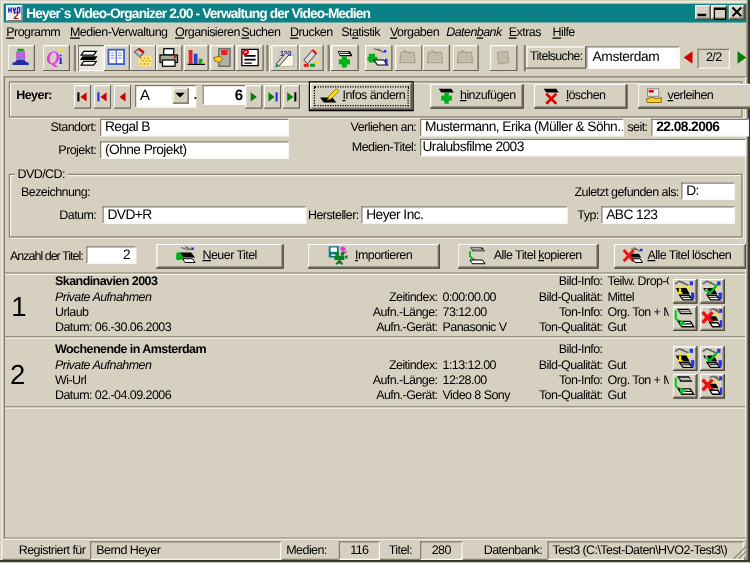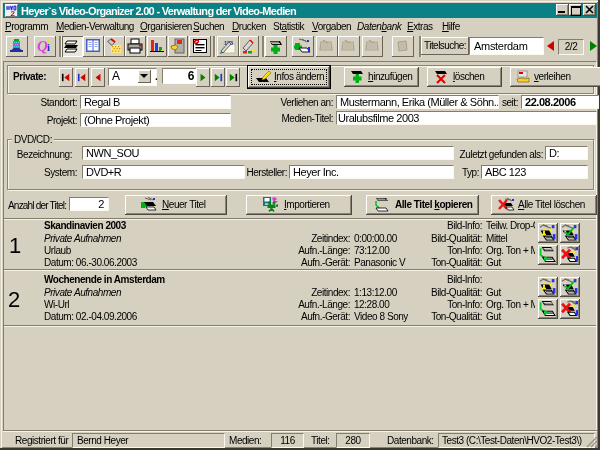--- a/index.html
+++ b/index.html
@@ -256,21 +256,21 @@
       </svg>
     <div class="sf" style="left:558px;top:39px;width:24px;height:13px;text-align:center;padding-top:1px;">2/2</div>
     <svg width="10" height="10" viewBox="0 0 10 10" style="left:588px;top:41px;">
         <path d="M2 0 L9 5 L2 10 Z" fill="#008000"></path>
       </svg>
   </div>
 
   <div class="abs" style="left:3px;top:61px;width:594px;height:370px;border:1px solid;border-color:#837d6e #f6f2e6 #f6f2e6 #837d6e;box-sizing:border-box;"></div>
 
   <div class="grp" style="left:7px;top:65px;width:585px;height:27px;"></div>
-  <div class="lbl" style="left:13px;top:71px;font-weight:bold;">Private:</div>
+  <div class="lbl" style="left:13px;top:71px;font-weight:bold;">Heyer:</div>
   <div id="mediumrow">
     <div class="tbtn" style="left:59px;top:68px;width:14px;height:19px;">
       <svg width="10" height="9" viewBox="0 0 12 11" style="left:2px;top:5px;">
           <rect x="1" y="1" width="2" height="9" fill="#000"></rect>
           <path d="M10 1 L4 5.5 L10 10 Z" fill="#d00000"></path>
         </svg>
     </div>
     <div class="tbtn" style="left:75px;top:68px;width:14px;height:19px;">
       <svg width="10" height="9" viewBox="0 0 12 11" style="left:2px;top:5px;">
           <rect x="1" y="1" width="2" height="9" fill="#2030e0"></rect>
@@ -349,24 +349,23 @@
   <div class="lbl r" style="left:233px;top:97px;width:100px;">Verliehen an:</div>
   <div class="tf" style="left:336px;top:95px;width:158px;height:12px;padding-left:3px;">Mustermann, Erika (Müller &amp; Söhn...</div>
   <div class="lbl r" style="left:478px;top:97px;width:40px;">seit:</div>
   <div class="tf" style="left:521px;top:95px;width:73px;height:12px;padding-left:3px;font-weight:bold;">22.08.2006</div>
   <div class="lbl r" style="left:233px;top:113px;width:100px;">Medien-Titel:</div>
   <div class="tf" style="left:336px;top:111px;width:258px;height:12px;padding-left:1px;">Uralubsfilme 2003</div>
 
   <div class="grp" style="left:7px;top:139px;width:585px;height:49px;"></div>
   <div class="lbl" style="left:12px;top:134px;background:#d6d0c0;padding:0 2px;">DVD/CD:</div>
   <div class="lbl r" style="left:0;top:149px;width:72px;">Bezeichnung:</div>
-  <div class="tf" style="left:82px;top:146px;width:367px;height:12px;padding-left:3px;">NWN_SOU</div>
   <div class="lbl r" style="left:443px;top:149px;width:100px;">Zuletzt gefunden als:</div>
   <div class="tf" style="left:545px;top:146px;width:38px;height:12px;padding-left:3px;">D:</div>
-  <div class="lbl r" style="left:0;top:167px;width:77px;">System:</div>
+  <div class="lbl r" style="left:0;top:167px;width:77px;">Datum:</div>
   <div class="tf" style="left:82px;top:165px;width:158px;height:12px;padding-left:3px;">DVD+R</div>
   <div class="lbl r" style="left:188px;top:167px;width:99px;">Hersteller:</div>
   <div class="tf" style="left:289px;top:165px;width:160px;height:12px;padding-left:3px;">Heyer Inc.</div>
   <div class="lbl r" style="left:423px;top:167px;width:56px;">Typ:</div>
   <div class="tf" style="left:481px;top:165px;width:102px;height:12px;padding-left:3px;">ABC 123</div>
 
   <div class="lbl" style="left:8px;top:200px;letter-spacing:-0.8px;">Anzahl der Titel:</div>
   <div class="tf r" style="left:69px;top:197px;width:34px;height:12px;padding-right:4px;">2</div>
   <div id="midbuttons">
     <div class="btn" style="left:125px;top:195px;width:102px;height:20px;">
@@ -396,21 +395,21 @@
       <div class="abs" style="left:38px;top:4px;"><u>I</u>mportieren</div>
     </div>
     <div class="btn" style="left:366px;top:195px;width:113px;height:20px;">
       <svg width="16" height="16" viewBox="0 0 16 16" style="left:8px;top:2px;">
         <path d="M2 1 L12 1 L14 4 L4 4 Z" fill="#000"></path>
         <path d="M3 2 L11 2 M4 3 L13 3" stroke="#fff" stroke-width="0.7"></path>
         <path d="M2 4 L2 8 L6 12" fill="none" stroke="#00c020" stroke-width="1.5"></path>
         <path d="M4 10 L8 12 L4 14 Z" fill="#00c020"></path>
         <path d="M2 11 L12 11 L14 14 L4 14 Z" fill="#fff" stroke="#000" stroke-width="0.8"></path>
       </svg>
-      <div class="abs" style="left:29px;top:4px;font-weight:bold;">Alle Titel <u>k</u>opieren</div>
+      <div class="abs" style="left:29px;top:4px;">Alle Titel <u>k</u>opieren</div>
     </div>
     <div class="btn" style="left:491px;top:195px;width:106px;height:20px;">
       <svg width="17" height="16" viewBox="0 0 17 16" style="left:7px;top:2px;">
         <path d="M7 2 L13 3 M9 1 L14 4" stroke="#606060" stroke-width="1"></path>
         <rect x="14" y="2" width="2" height="2" fill="#2030e0"></rect>
         <path d="M5 6 L13 6 L15 9 L7 9 Z" fill="#000"></path>
         <path d="M1 3 L9 12 M9 3 L1 12" stroke="#e81818" stroke-width="2.4"></path>
         <path d="M8 10 L14 10 L16 13 L10 13 Z" fill="#fff" stroke="#000" stroke-width="0.8"></path>
       </svg>
       <div class="abs" style="left:27px;top:4px;"><u>A</u>lle Titel löschen</div>

